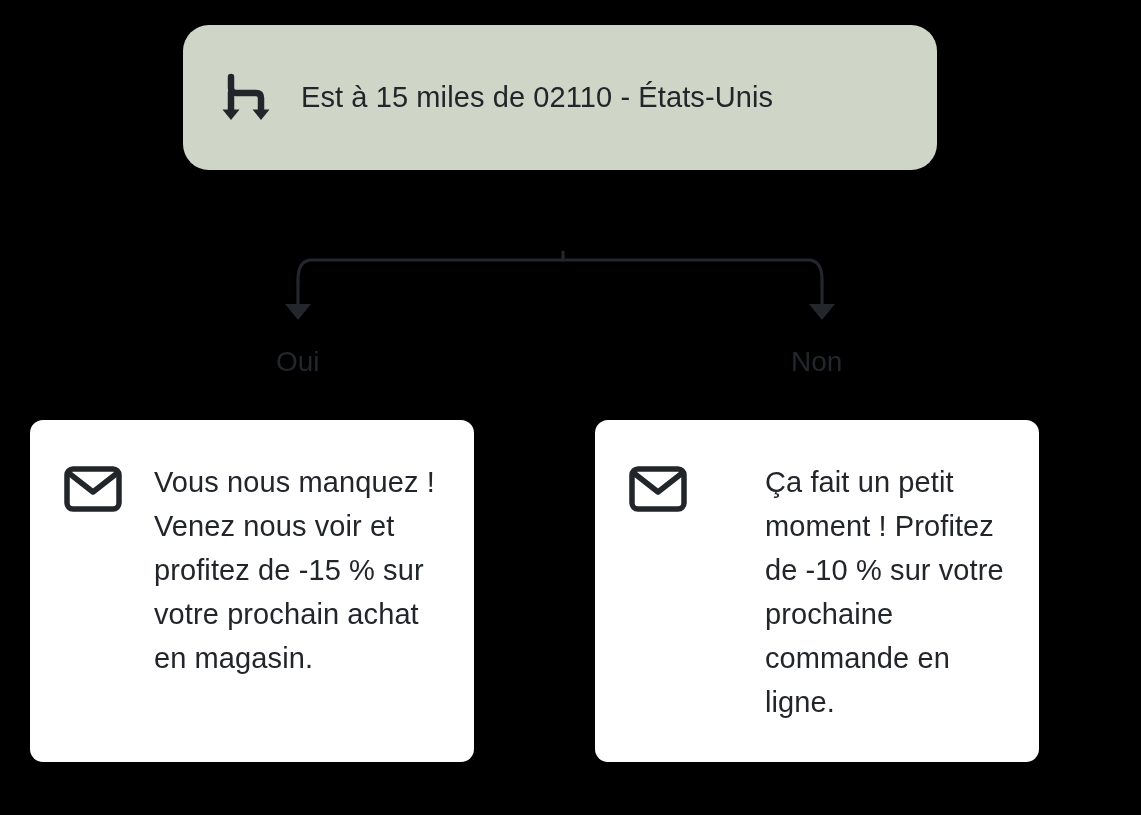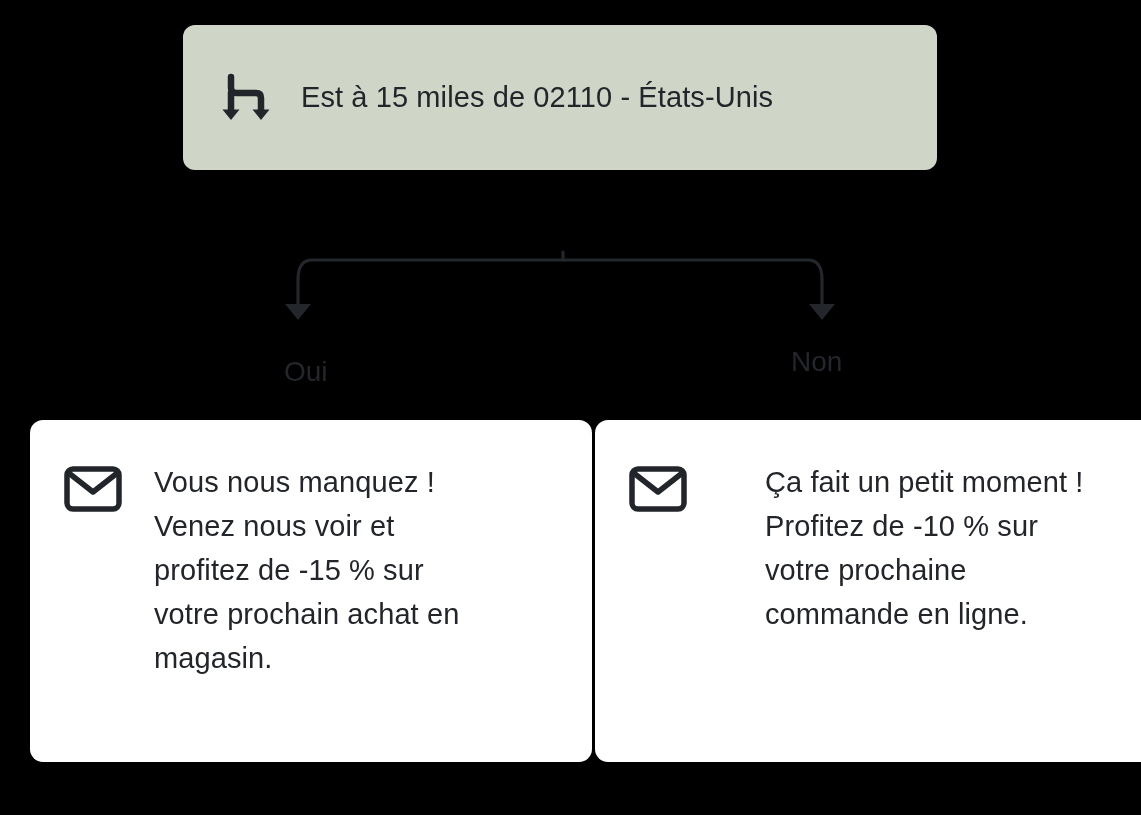--- a/index.html
+++ b/index.html
@@ -24,21 +24,21 @@
   }
 
   
   .condition-node {
     position: absolute;
     left: 183px;
     top: 25px;
     width: 754px;
     height: 145px;
     background: #cfd6c8;
-    border-radius: 12px;
+    border-radius: 26px;
     display: flex;
     align-items: center;
     box-sizing: border-box;
     padding: 0 28px 0 34px;
   }
   .condition-icon {
     flex: 0 0 auto;
     width: 62px;
     height: 62px;
     display: flex;
@@ -64,28 +64,28 @@
     pointer-events: none;
   }
 
   .branch-label {
     position: absolute;
     font-size: 28px;
     line-height: 1;
     color: #23262b;
     white-space: nowrap;
   }
-  .branch-label.yes { left: 284px; top: 348px; margin-top: 10px; }
+  .branch-label.yes { left: 276px; top: 348px; }
   .branch-label.no  { left: 791px; top: 348px; }
 
   
   .message-card {
     position: absolute;
     top: 420px;
-    width: 562px;
+    width: 444px;
     height: 342px;
     background: #ffffff;
     border-radius: 13px;
     box-sizing: border-box;
     padding: 40px 30px 30px 32px;
     display: flex;
     align-items: flex-start;
   }
   .message-card.left  { left: 30px; }
   .message-card.right { left: 595px; gap: 46px; }

